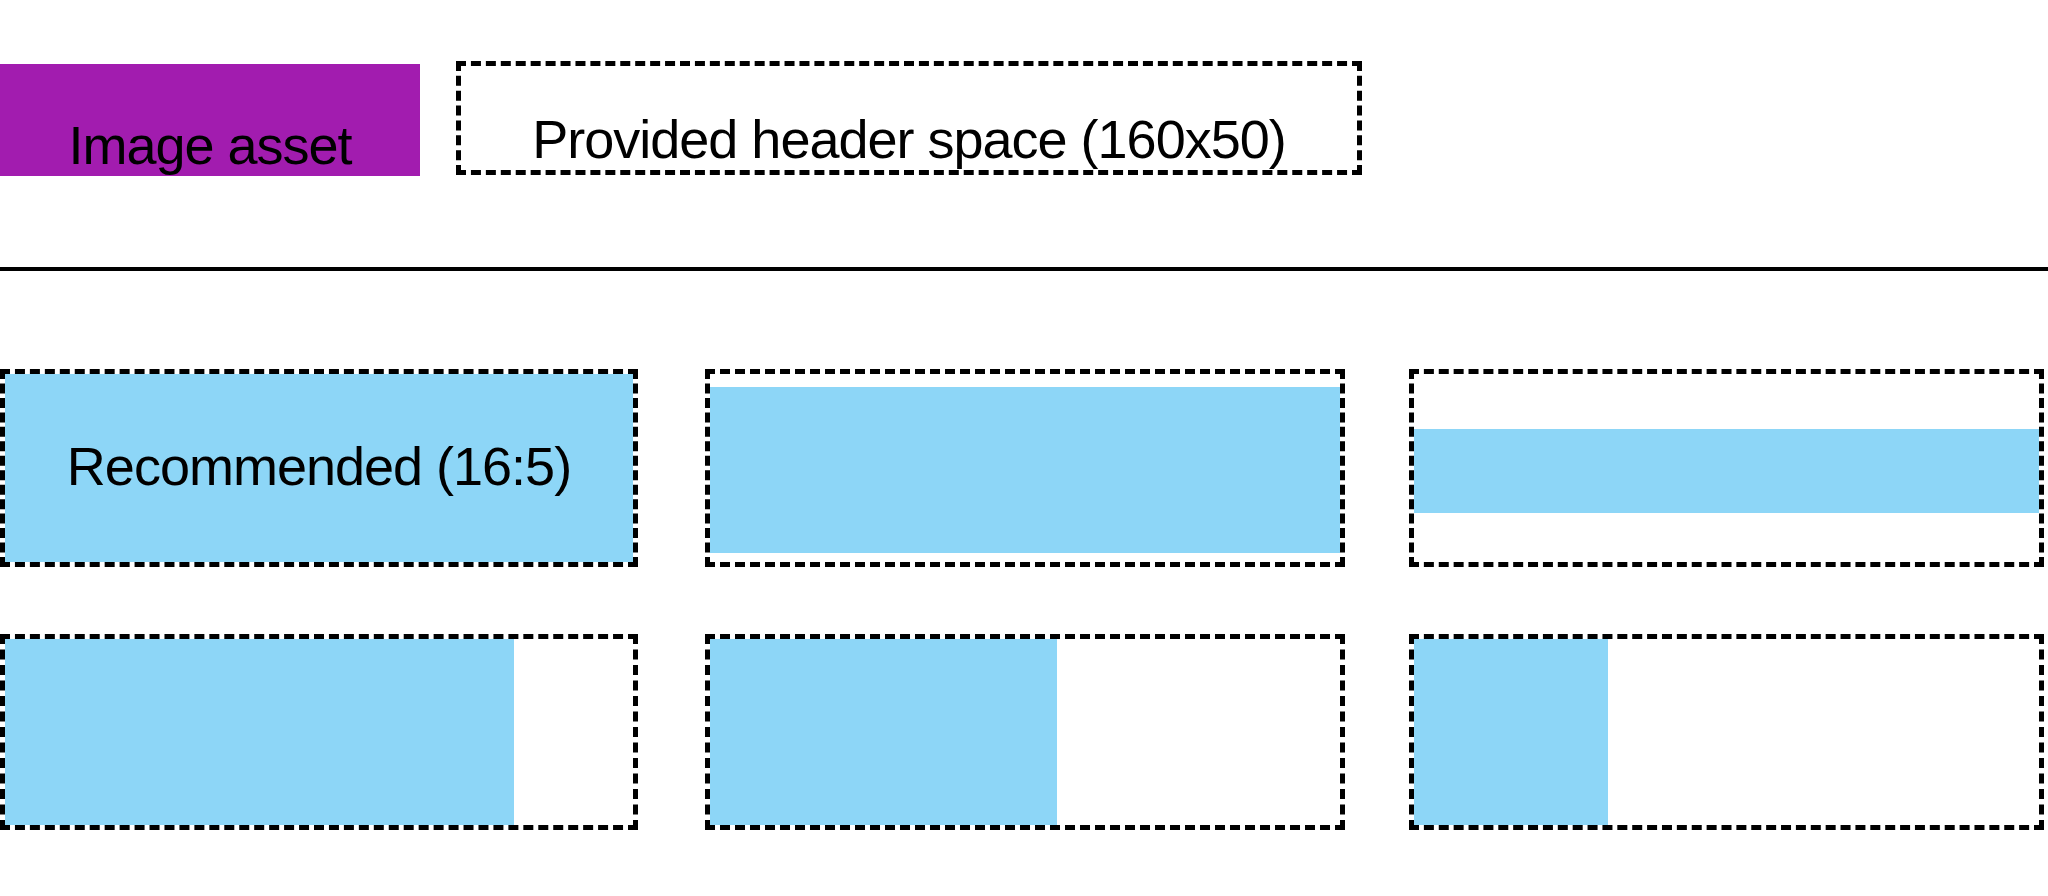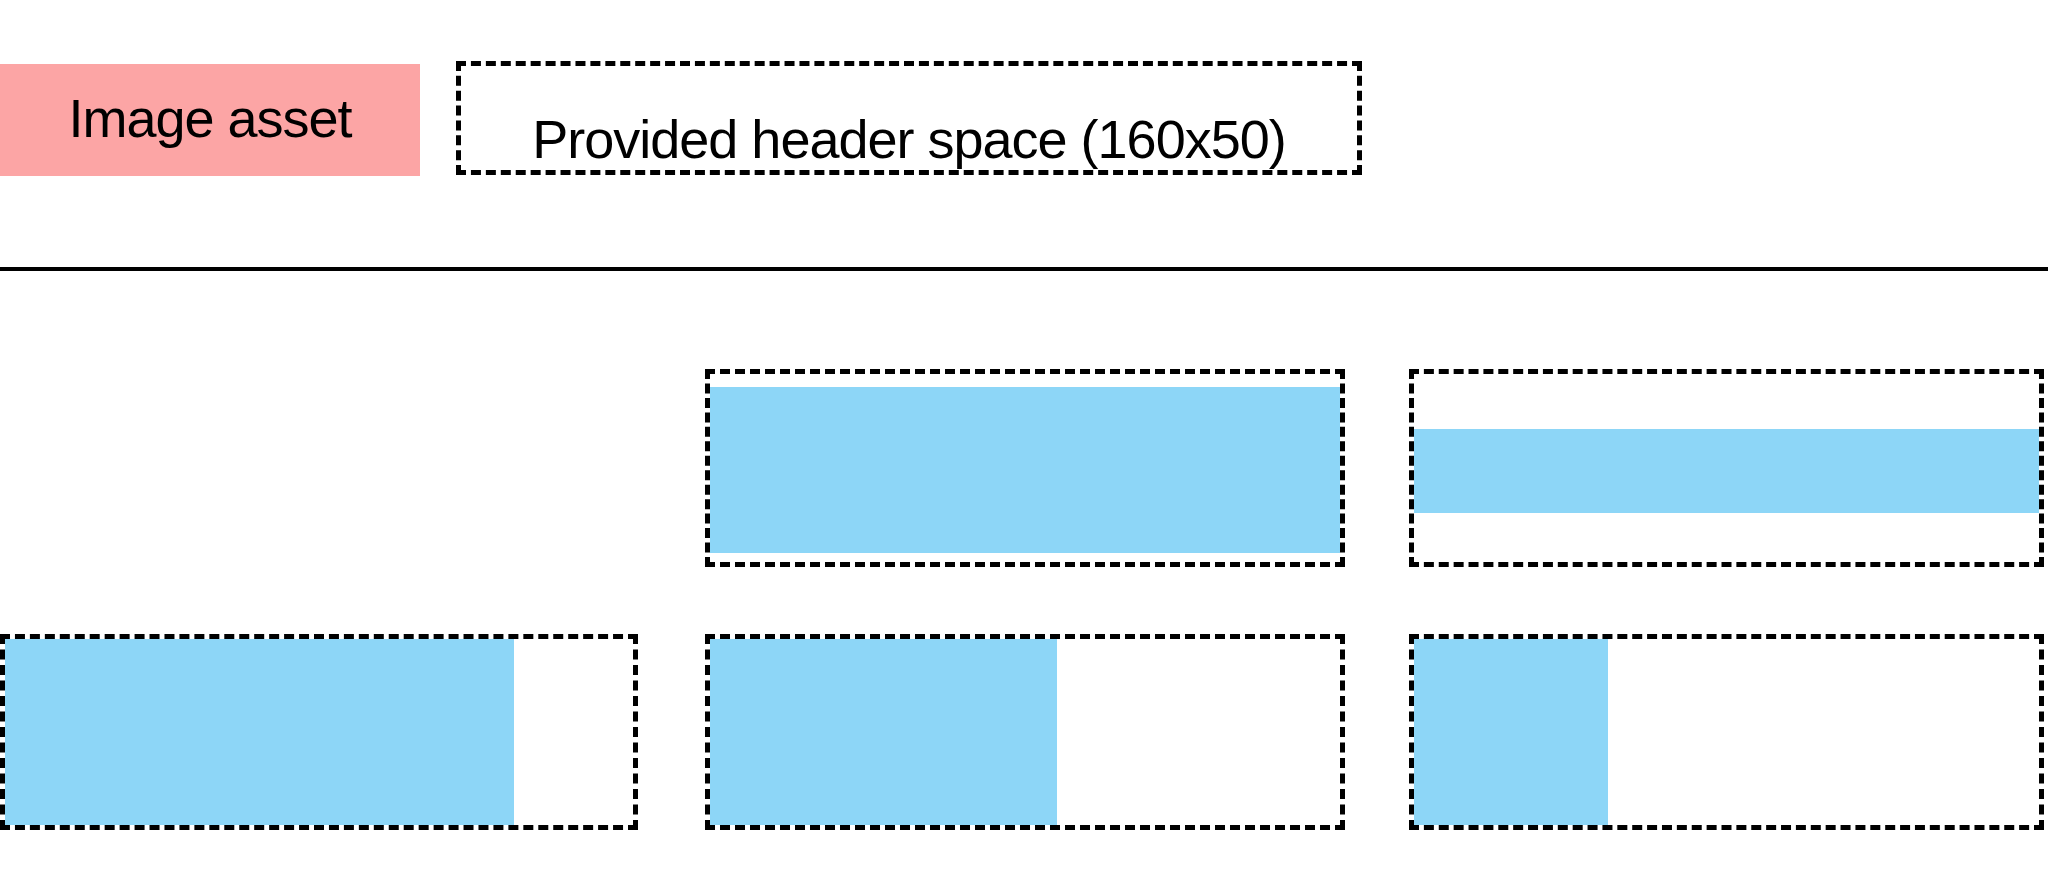--- a/index.html
+++ b/index.html
@@ -76,30 +76,34 @@
     white-space: nowrap;
     line-height: 1;
     padding-bottom: 4px;
   }
 </style>
 </head>
 <body>
 
 <div class="canvas">
 
-  <div class="legend-asset" style="background: #fca5a5;">
+  <div class="legend-asset" style="background: #a21caf; align-items: flex-end;">
     <span class="legend-text">Image asset</span>
   </div>
 
   <div class="legend-space">
     <span class="legend-text">Provided header space (160x50)</span>
   </div>
 
   <div class="divider"></div>
 
+  <div class="box r1 c1">
+    <div class="fill" style="left: 0%; top: 0%; width: 100%; height: 100%; background: rgb(141, 214, 247);"></div>
+    <span class="box-label">Recommended (16:5)</span>
+  </div>
 
   <div class="box r1 c2">
     <div class="fill" style="left: 0%; top: 7%; width: 100%; height: 88%; background: rgb(141, 214, 247);"></div>
   </div>
 
   <div class="box r1 c3">
     <div class="fill" style="left: 0%; top: 29%; width: 100%; height: 45%; background: rgb(141, 214, 247);"></div>
   </div>
 
   <div class="box r2 c1">

